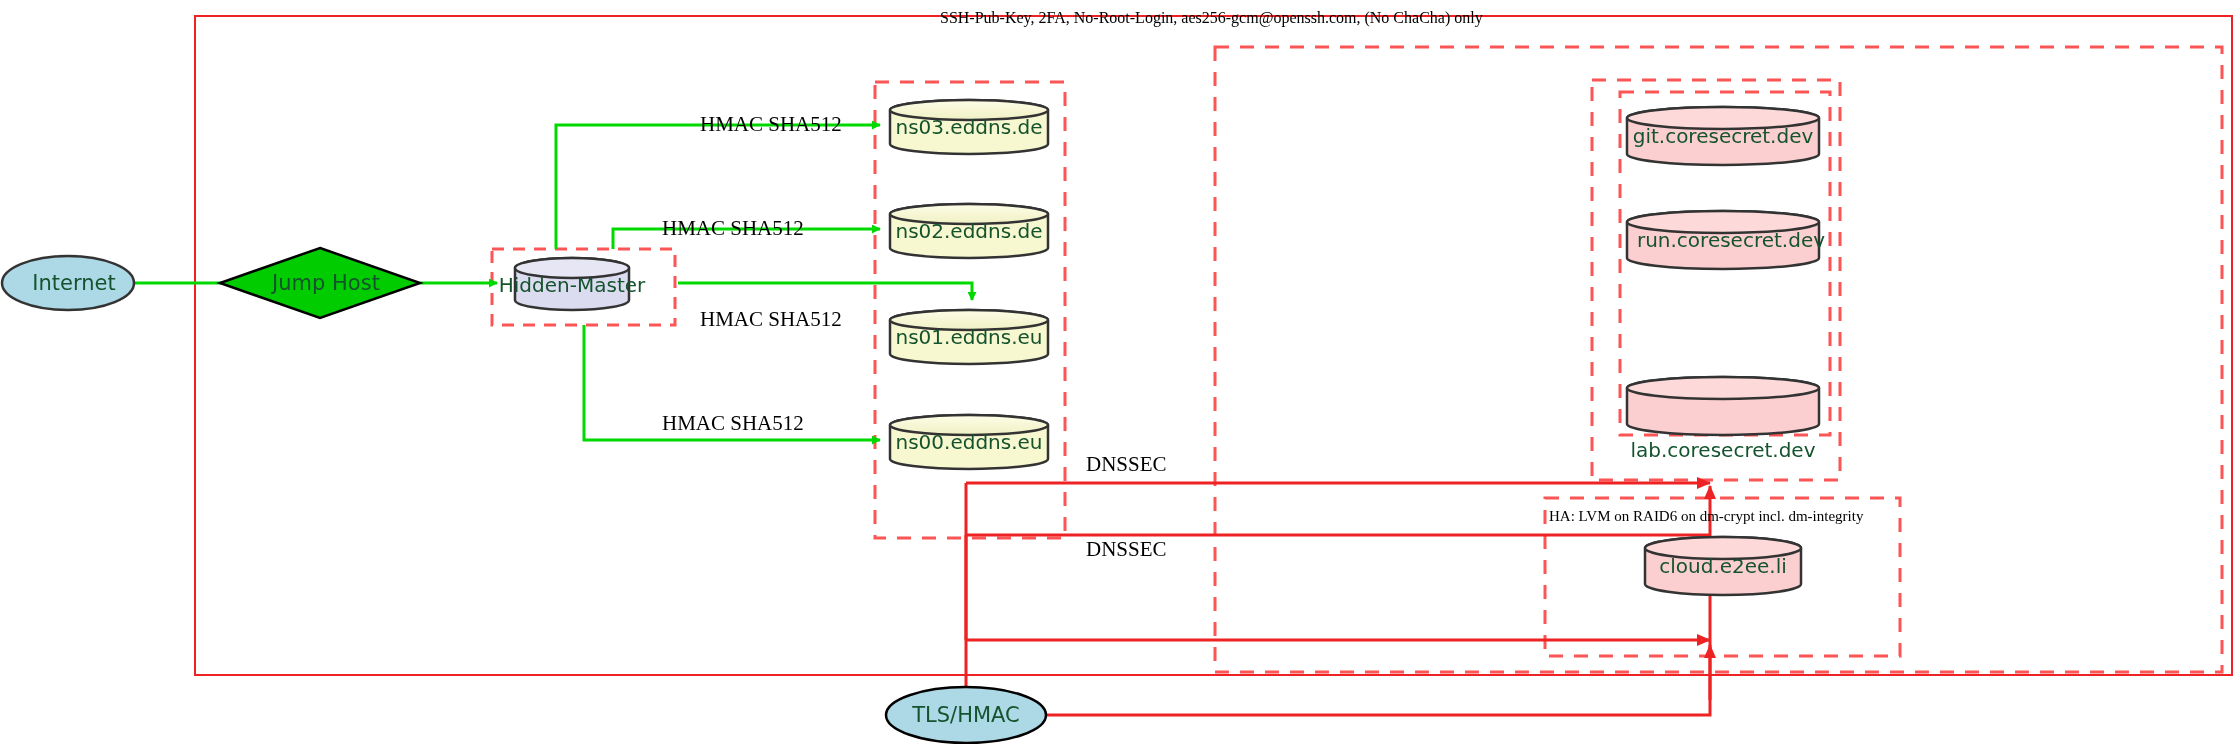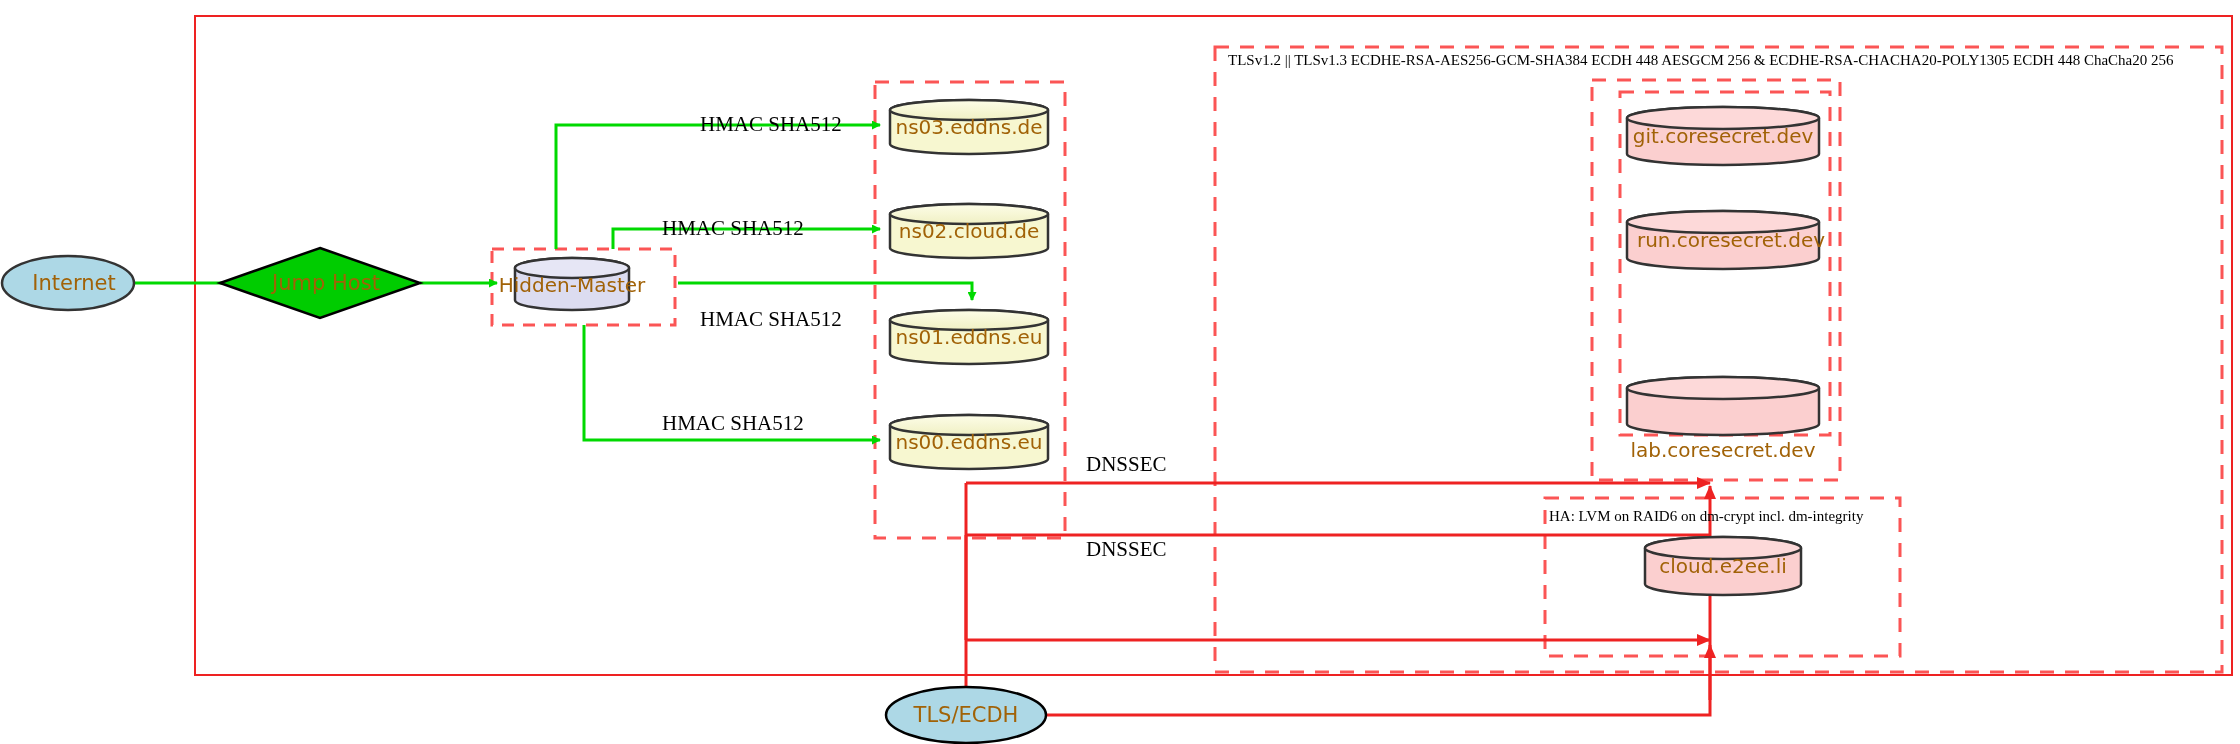--- a/index.html
+++ b/index.html
@@ -2,21 +2,21 @@
 <html><head>
 <meta charset="utf-8">
 <style>
   html,body{margin:0;padding:0;background:#ffffff;}
   body{width:2240px;height:744px;position:relative;overflow:hidden;
        font-family:"Liberation Sans",sans-serif;}
   #stage{position:absolute;left:0;top:0;width:2240px;height:744px;}
   svg.layer{position:absolute;left:0;top:0;width:2240px;height:744px;}
   .lbl{position:absolute;white-space:nowrap;color:#000;}
   .lbl-serif{font-family:"Liberation Serif",serif;}
-  .node-lbl{position:absolute;white-space:nowrap;color:#a16207;
+  .node-lbl{position:absolute;white-space:nowrap;color:#14532d;
             font-family:"DejaVu Sans",sans-serif;font-size:20px;
             display:flex;align-items:center;justify-content:center;}
 </style>
 </head>
 <body>
 
 <div id="stage">
 
   <svg class="layer" viewBox="0 0 2240 744" xmlns="http://www.w3.org/2000/svg">
     <defs>
@@ -118,42 +118,42 @@
     <g>
       <path d="M1645,548 a78,11 0 0,1 156,0 v36 a78,11 0 0,1 -156,0 z" fill="#fbcfcf" stroke="#333333" stroke-width="2.5"></path>
       <ellipse cx="1723" cy="548" rx="78" ry="11" fill="#fdd9d9" stroke="#333333" stroke-width="2.5"></ellipse>
     </g>
 
     <g>
       <ellipse cx="966" cy="715" rx="80" ry="28" fill="#add8e6" stroke="#000000" stroke-width="2.5"></ellipse>
     </g>
   </svg>
 
+  <div class="lbl lbl-serif" style="left:940px;top:9px;font-size:16px;">SSH-Pub-Key, 2FA, No-Root-Login, aes256-gcm@openssh.com, (No ChaCha) only</div>
 
-  <div class="lbl lbl-serif" style="left:1228px;top:52px;font-size:15px;">TLSv1.2 || TLSv1.3 ECDHE-RSA-AES256-GCM-SHA384 ECDH 448 AESGCM 256 &amp; ECDHE-RSA-CHACHA20-POLY1305 ECDH 448 ChaCha20 256</div>
 
   <div class="lbl lbl-serif" style="left:1549px;top:508px;font-size:15px;">HA: LVM on RAID6 on dm-crypt incl. dm-integrity</div>
 
   <div class="node-lbl" style="left:2px;top:270px;width:144px;height:26px;font-size:21px;">Internet</div>
 
   <div class="node-lbl" style="left:256px;top:270px;width:140px;height:26px;font-size:21px;">Jump Host</div>
 
   <div class="node-lbl" style="left:515px;top:272px;width:114px;height:26px;font-size:20px;">Hidden-Master</div>
 
   <div class="node-lbl" style="left:890px;top:114px;width:158px;height:26px;font-size:20px;">ns03.eddns.de</div>
-  <div class="node-lbl" style="left:890px;top:218px;width:158px;height:26px;font-size:20px;">ns02.cloud.de</div>
+  <div class="node-lbl" style="left:890px;top:218px;width:158px;height:26px;font-size:20px;">ns02.eddns.de</div>
   <div class="node-lbl" style="left:890px;top:324px;width:158px;height:26px;font-size:20px;">ns01.eddns.eu</div>
   <div class="node-lbl" style="left:890px;top:429px;width:158px;height:26px;font-size:20px;">ns00.eddns.eu</div>
 
   <div class="node-lbl" style="left:1627px;top:123px;width:192px;height:26px;font-size:20px;">git.coresecret.dev</div>
   <div class="node-lbl" style="left:1627px;top:227px;width:208px;height:26px;font-size:20px;">run.coresecret.dev</div>
   <div class="node-lbl" style="left:1627px;top:393px;width:192px;height:26px;font-size:20px;margin-top:44px;">lab.coresecret.dev</div>
   <div class="node-lbl" style="left:1645px;top:553px;width:156px;height:26px;font-size:20px;">cloud.e2ee.li</div>
 
-  <div class="node-lbl" style="left:896px;top:702px;width:140px;height:26px;font-size:21px;">TLS/ECDH</div>
+  <div class="node-lbl" style="left:896px;top:702px;width:140px;height:26px;font-size:21px;">TLS/HMAC</div>
 
   <div class="lbl lbl-serif" style="left:700px;top:112px;font-size:21px;">HMAC SHA512</div>
   <div class="lbl lbl-serif" style="left:662px;top:216px;font-size:21px;">HMAC SHA512</div>
   <div class="lbl lbl-serif" style="left:700px;top:307px;font-size:21px;">HMAC SHA512</div>
   <div class="lbl lbl-serif" style="left:662px;top:411px;font-size:21px;">HMAC SHA512</div>
 
   <div class="lbl lbl-serif" style="left:1086px;top:452px;font-size:21px;">DNSSEC</div>
   <div class="lbl lbl-serif" style="left:1086px;top:537px;font-size:21px;">DNSSEC</div>
 
 </div>

